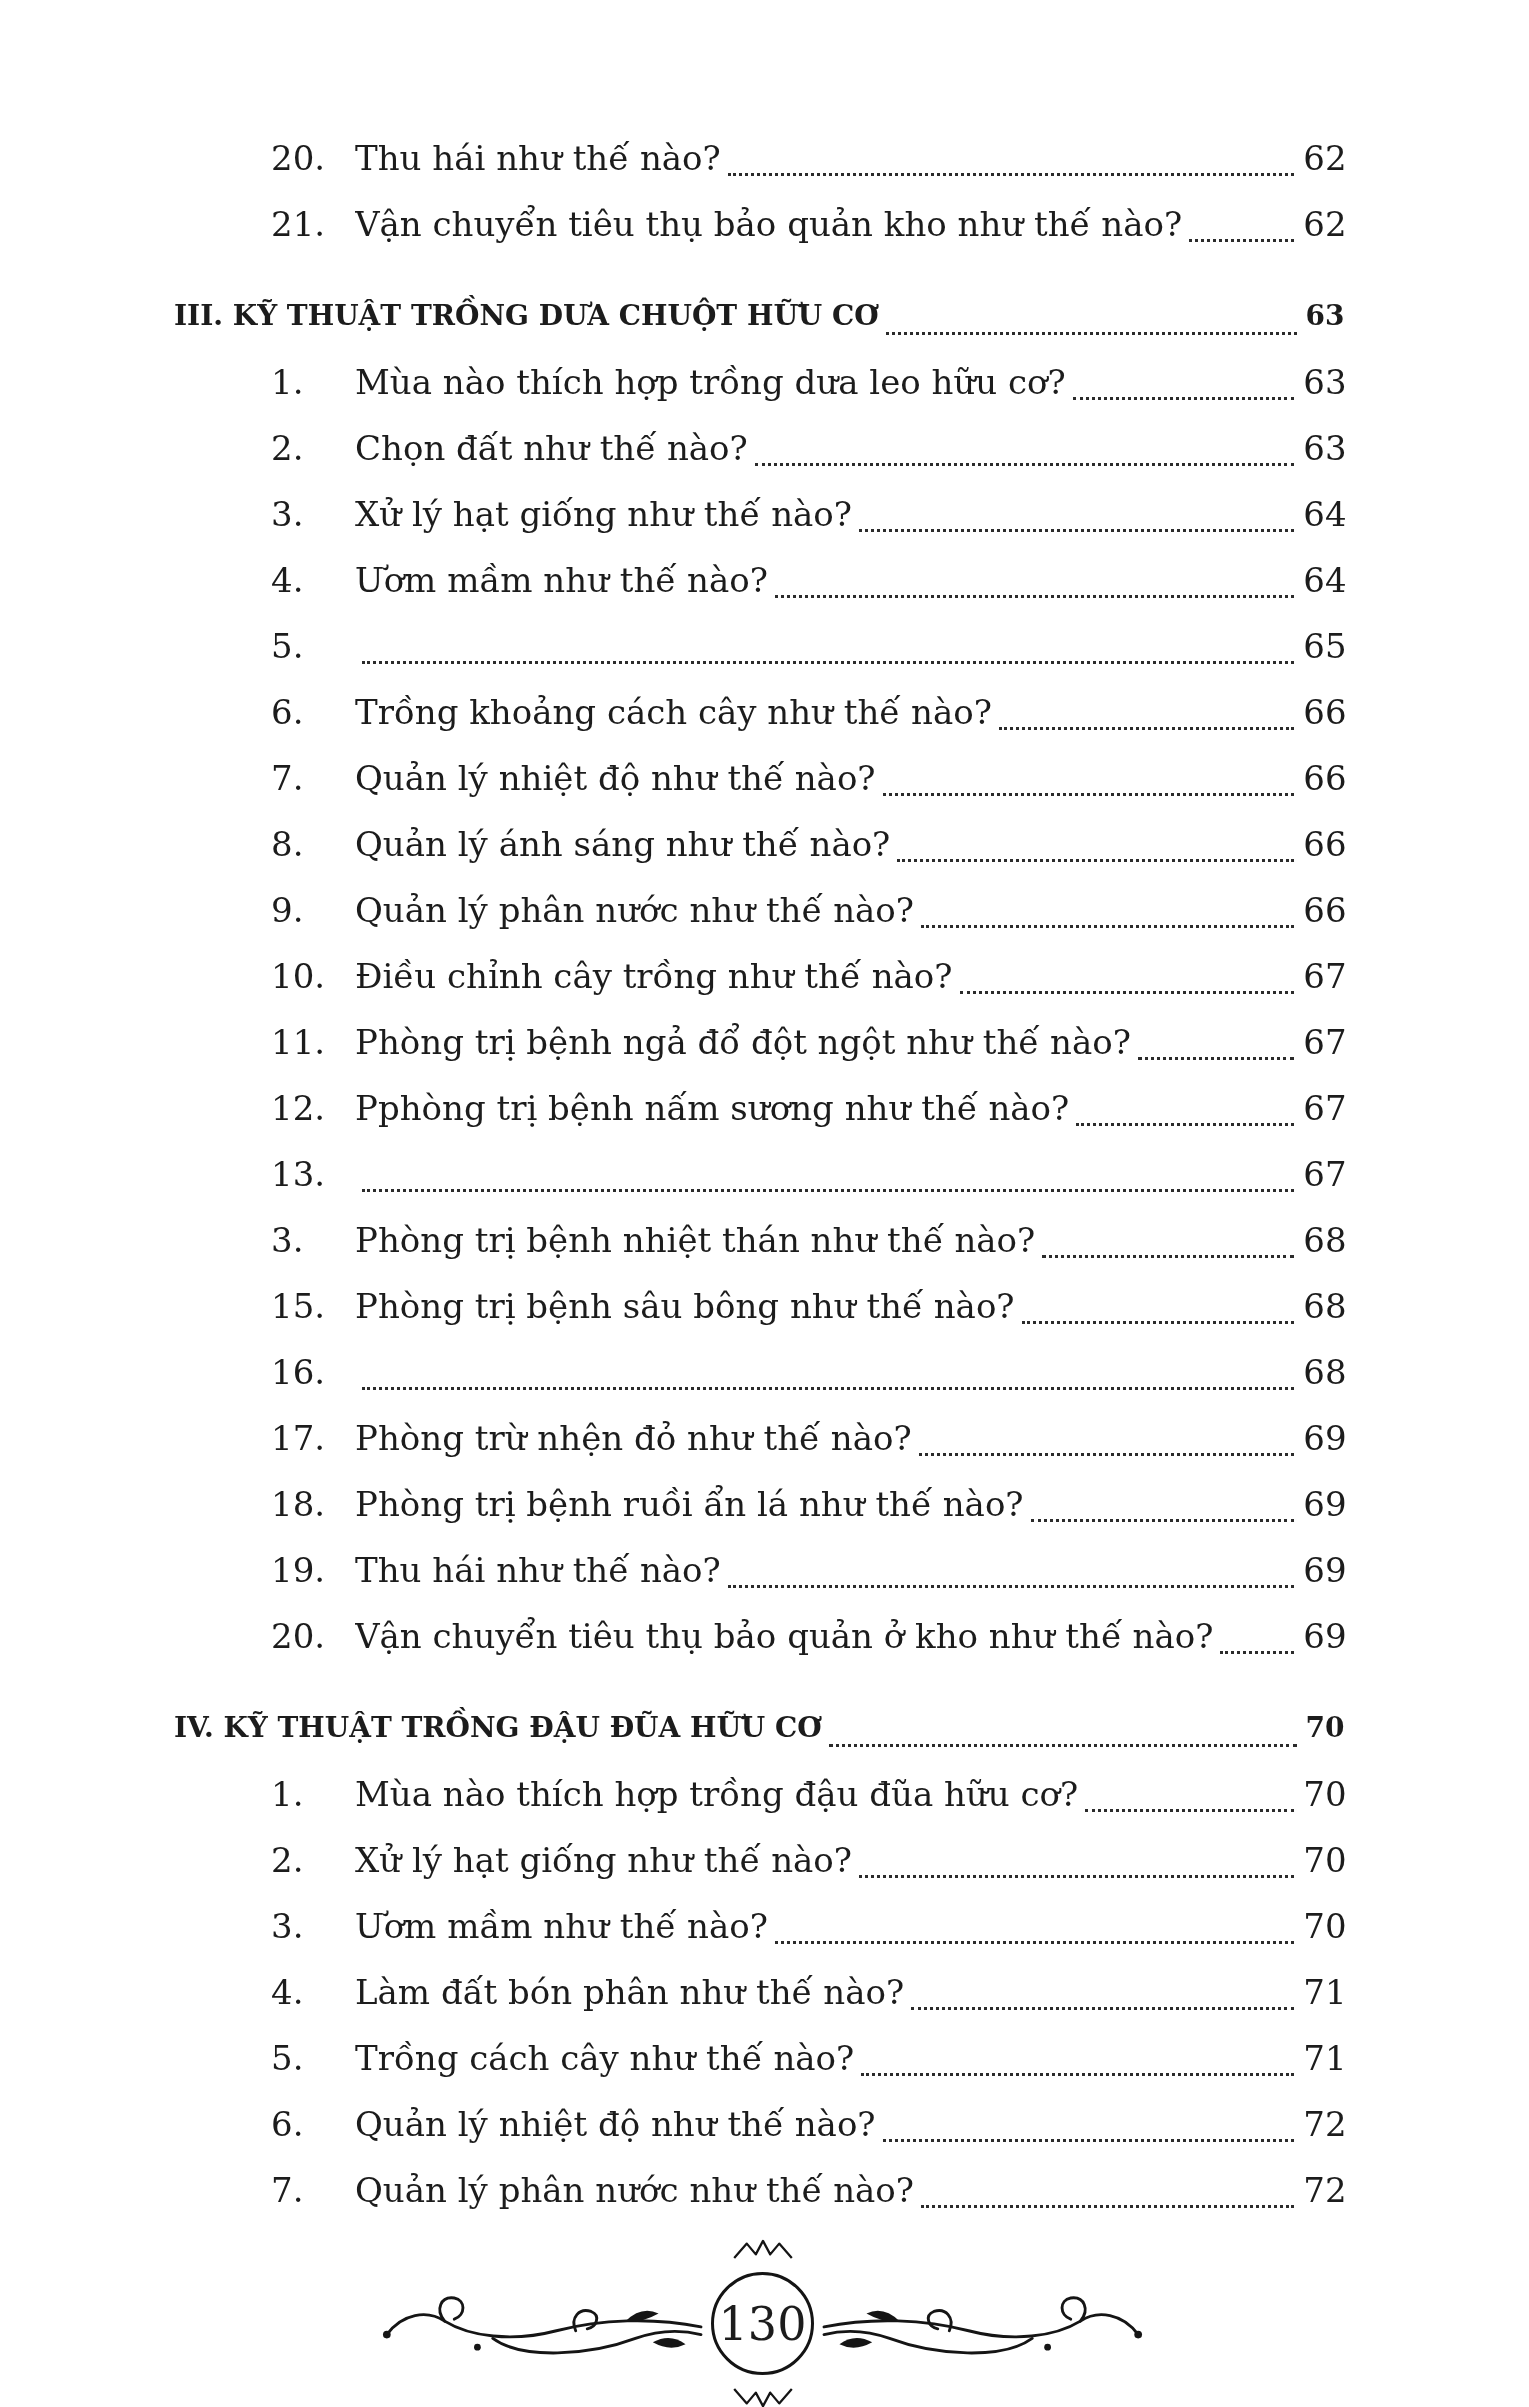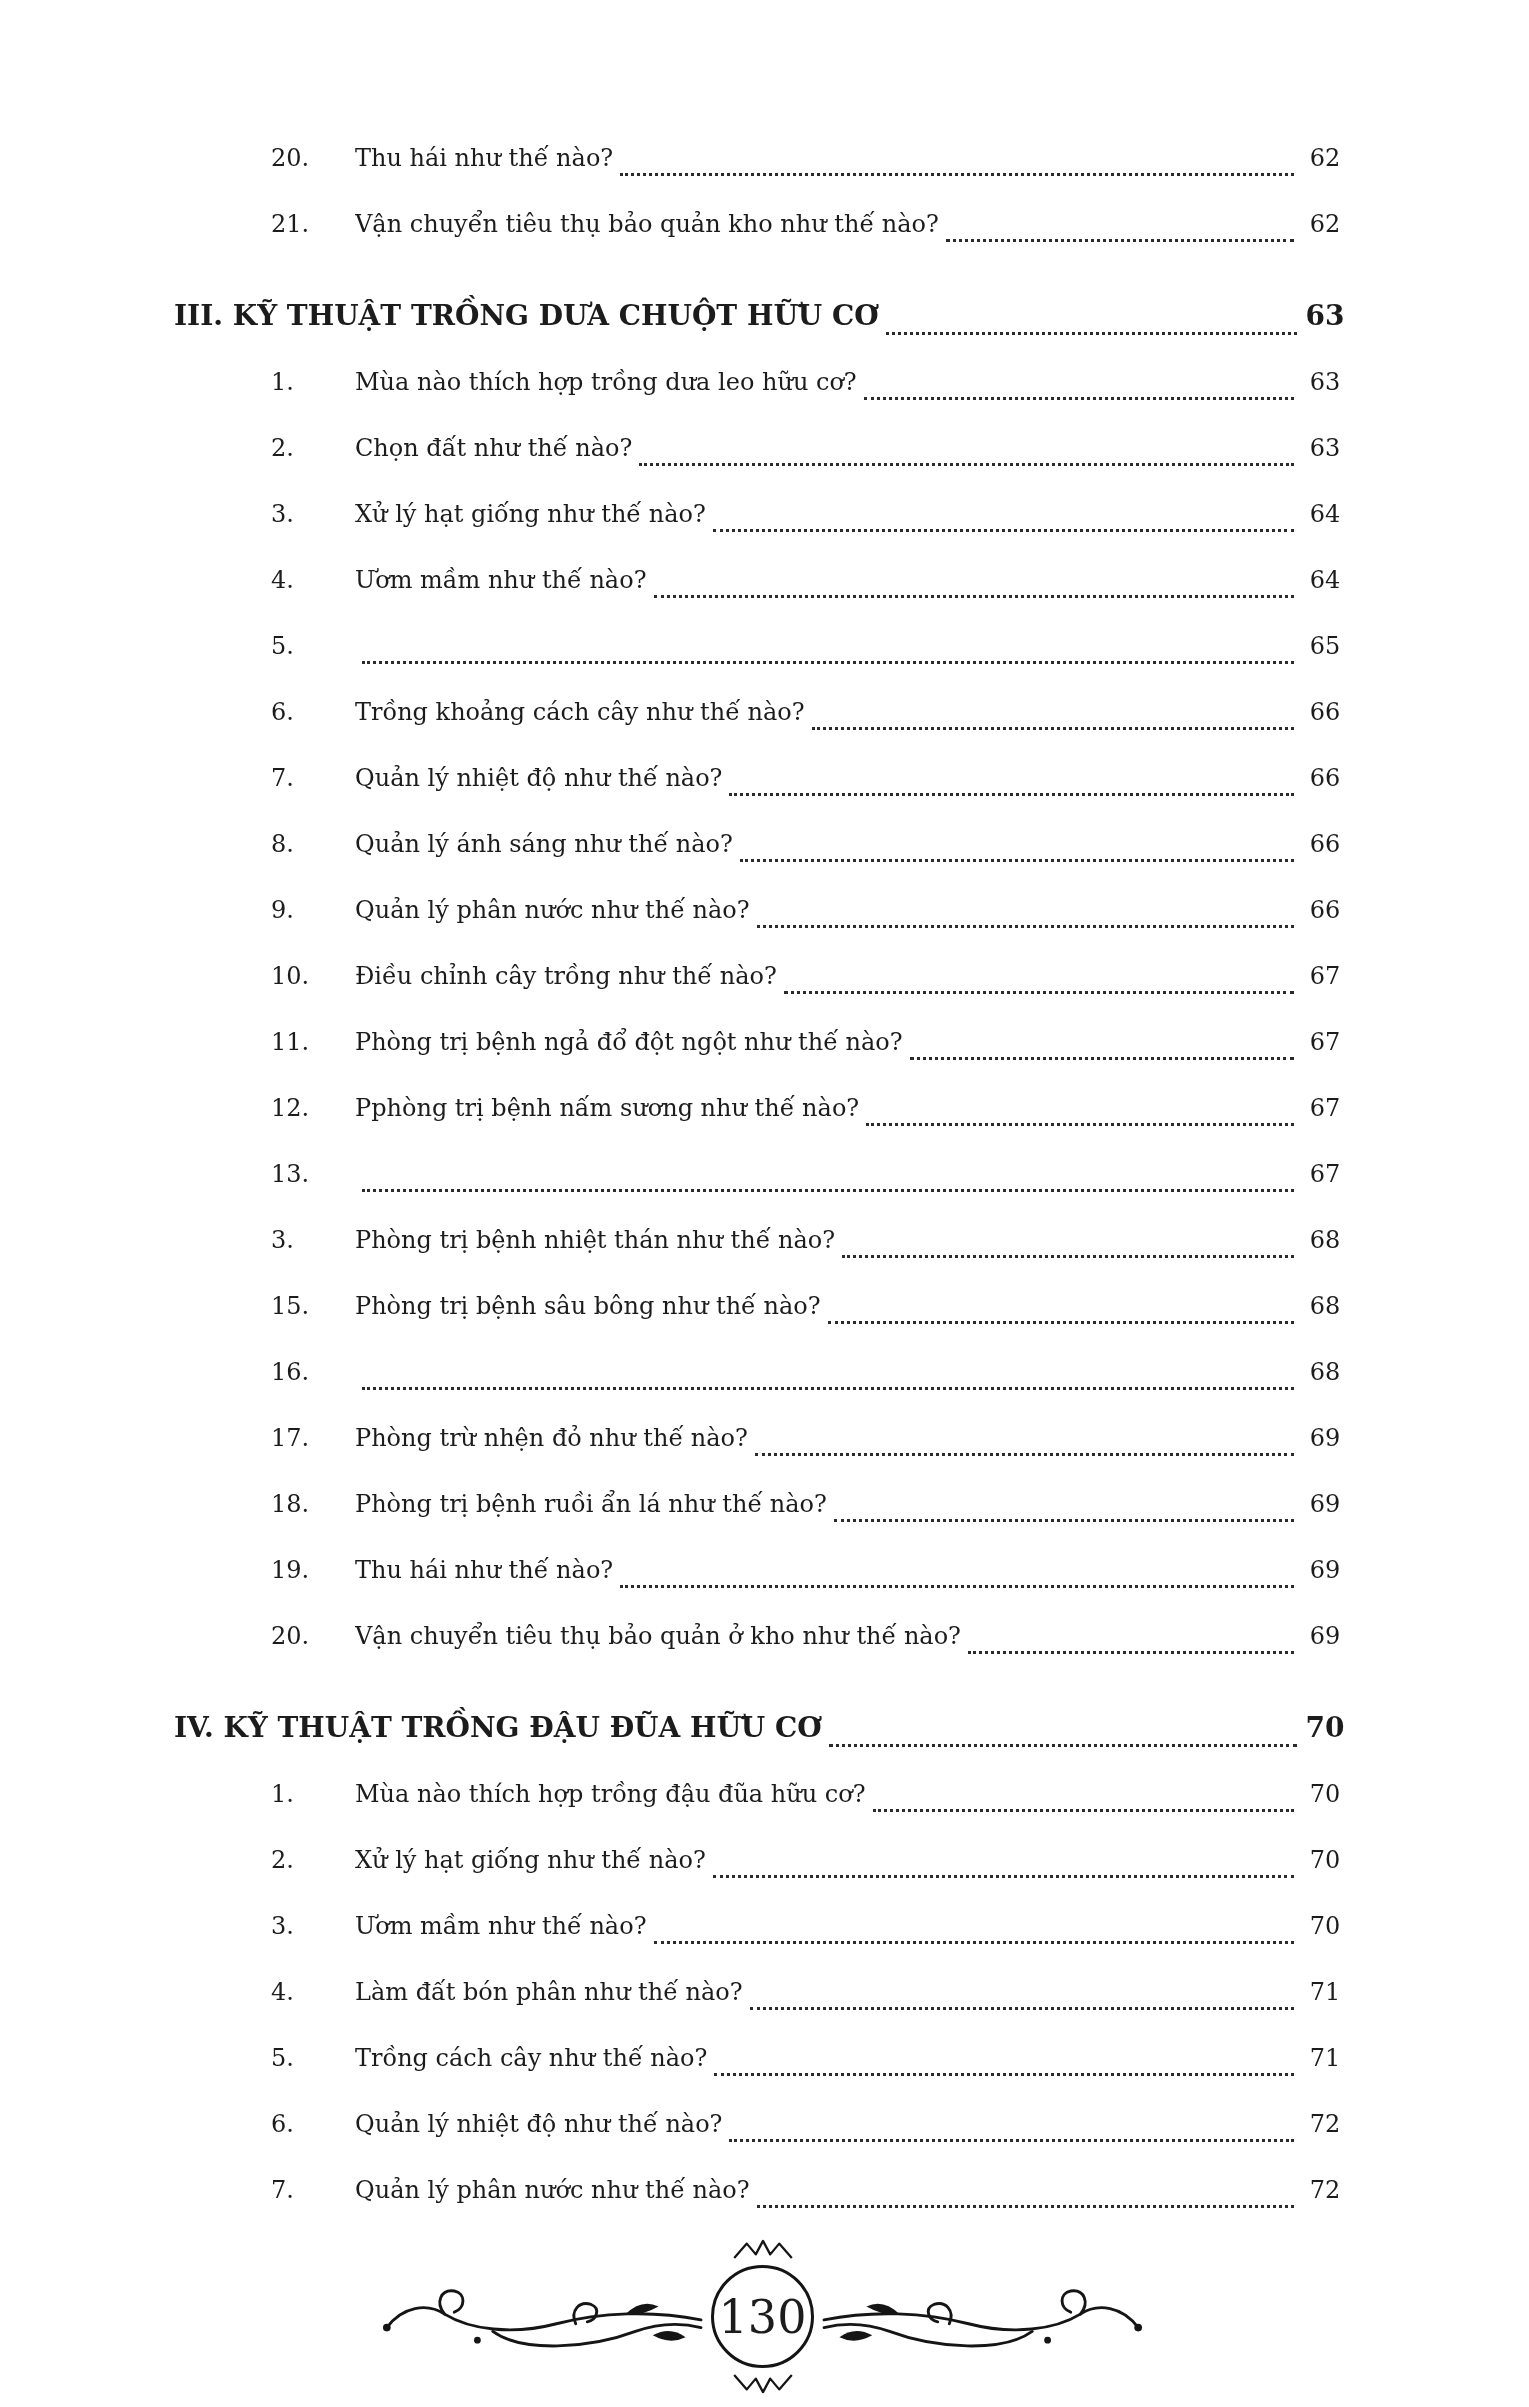--- a/index.html
+++ b/index.html
@@ -14,21 +14,21 @@
   }
   .page {
     width: 100%;
     height: 100%;
     padding: 125px 178px 0 174px;
     display: flex;
     flex-direction: column;
   }
   .row {
     display: flex;
-    font-size: 24px;
+    font-size: 34px;
     line-height: 66px;
     white-space: nowrap;
   }
   .num {
     flex: 0 0 84px;
   }
   .item-row { margin-left: 97px; }
   .title { flex: 0 1 auto; overflow: hidden; }
   .leader {
     flex: 1 1 20px;
@@ -57,21 +57,21 @@
     display: flex;
     align-items: center;
     gap: 6px;
   }
   .flourish { display: block; }
   .flourish.right { transform: scaleX(-1); }
   .circle-wrap {
     display: flex;
     flex-direction: column;
     align-items: center;
-    gap: 6px;
+    gap: 13px;
   }
   .crown { display: block; }
   .crown.bottom { transform: scaleY(-1); }
   .page-circle {
     width: 103px;
     height: 103px;
     border: 3px solid #141414;
     border-radius: 50%;
     display: flex;
     align-items: center;

